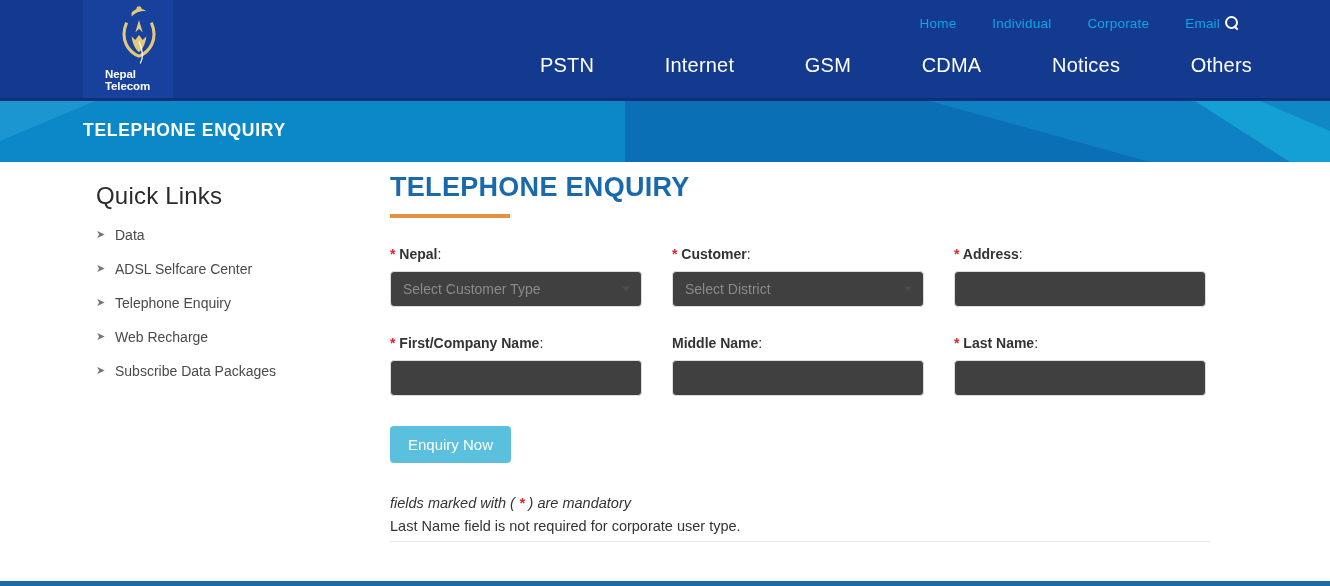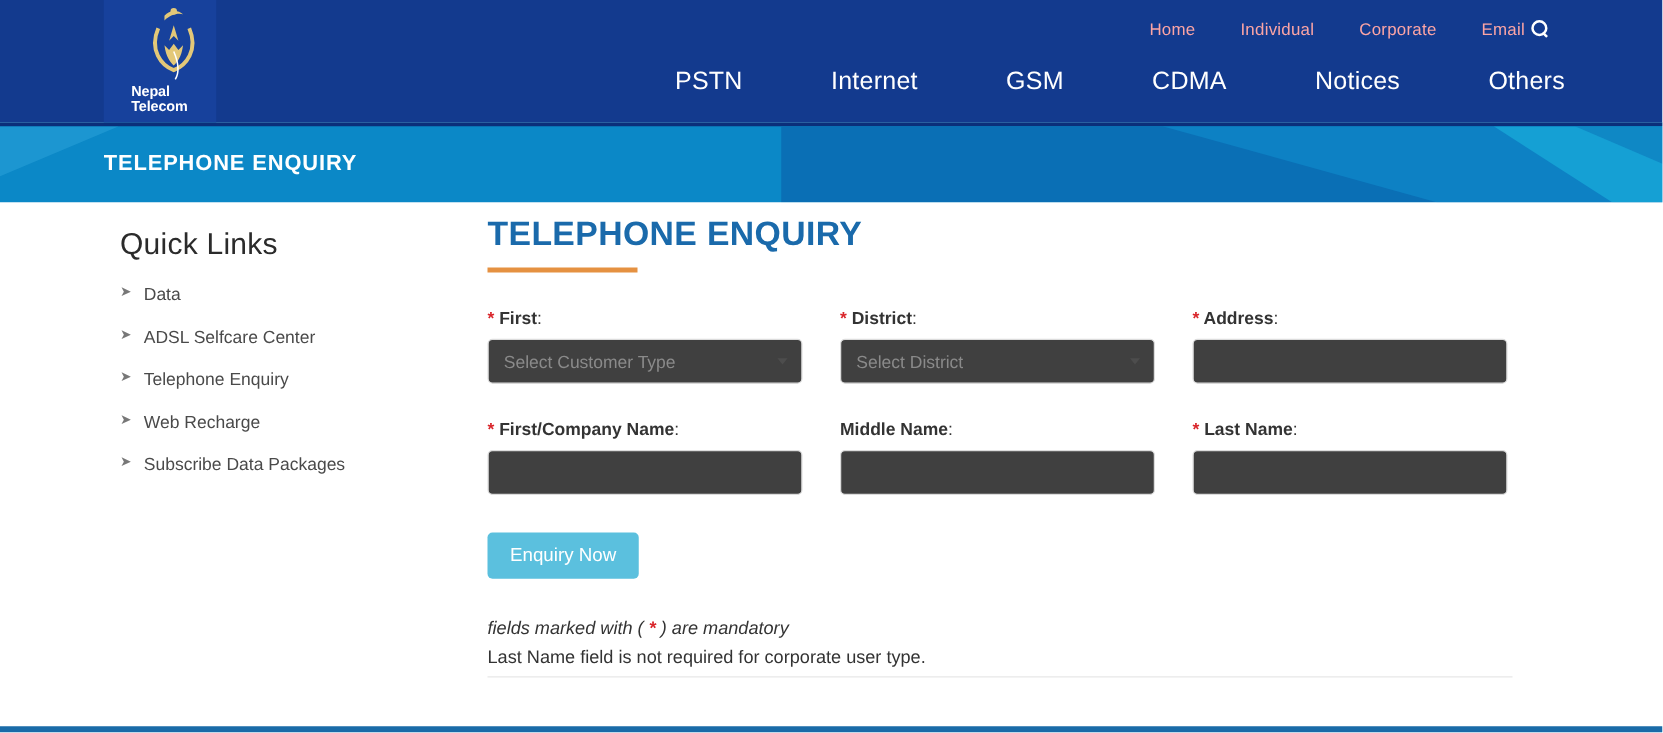--- a/index.html
+++ b/index.html
@@ -41,21 +41,21 @@
   }
 
   .topnav {
     position: absolute;
     right: 92px; top: 16px;
     display: flex;
     align-items: center;
     gap: 36px;
   }
   .topnav a {
-    color: #fca5a5;
+    color: #0ea5e9;
     font-size: 13.5px;
     text-decoration: none;
     letter-spacing: 0.2px;
   }
   .topnav .email-wrap {
     display: flex; gap: 5px;
   }
   .search-ico {
     display: inline-block;
     width: 13px; height: 13px;
@@ -334,32 +334,32 @@
   <main class="content">
     <h1 class="page-title">TELEPHONE ENQUIRY</h1>
     <div class="title-underline"></div>
 
     
     <div class="form-row">
 
       <div class="field">
         <div class="field-label">
           <span class="req">*</span>
-          <span>First</span><span class="lbl-colon">:</span>
+          <span>Nepal</span><span class="lbl-colon">:</span>
         </div>
         <div class="ctrl">
           <span>Select Customer Type</span>
           <span class="caret"></span>
         </div>
       </div>
 
       <div class="field">
         <div class="field-label">
           <span class="req">*</span>
-          <span>District</span><span class="lbl-colon">:</span>
+          <span>Customer</span><span class="lbl-colon">:</span>
         </div>
         <div class="ctrl">
           <span>Select District</span>
           <span class="caret"></span>
         </div>
       </div>
 
       <div class="field">
         <div class="field-label">
           <span class="req">*</span>

